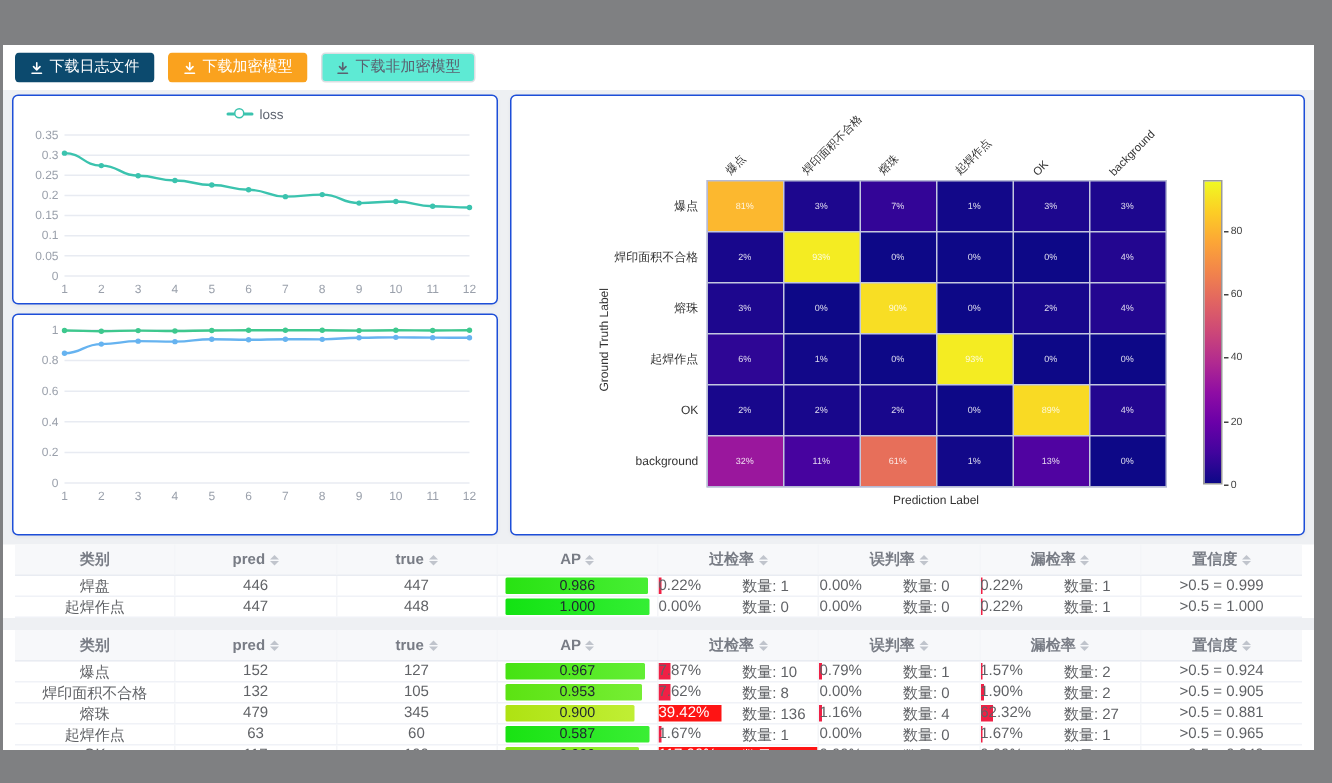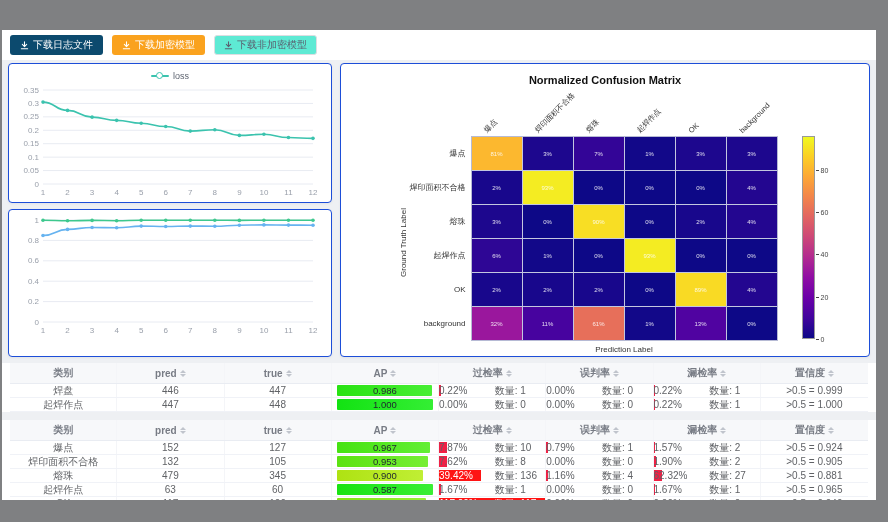--- a/index.html
+++ b/index.html
@@ -208,21 +208,20 @@
               <circle cx="201.8181818181818" cy="12.222000000000005" r="1.8" fill="#66b3f0"></circle>
               <circle cx="226.36363636363637" cy="11.202000000000005" r="1.8" fill="#66b3f0"></circle>
               <circle cx="250.9090909090909" cy="10.896000000000004" r="1.8" fill="#66b3f0"></circle>
               <circle cx="275.4545454545455" cy="11.100000000000005" r="1.8" fill="#66b3f0"></circle>
               <circle cx="300" cy="11.202000000000005" r="1.8" fill="#66b3f0"></circle>
             </svg>
         </div>
       </div>
 
       <div class="card right-card">
-        <div class="cm-title">Normalized Confusion Matrix</div>
         <div class="cm-wrap">
           <div class="cm-ytitle">Ground Truth Label</div>
           <div class="cm-rowlabels" id="cmRows">
               <div>爆点</div>
               <div>焊印面积不合格</div>
               <div>熔珠</div>
               <div>起焊作点</div>
               <div>OK</div>
               <div>background</div>
             </div>

